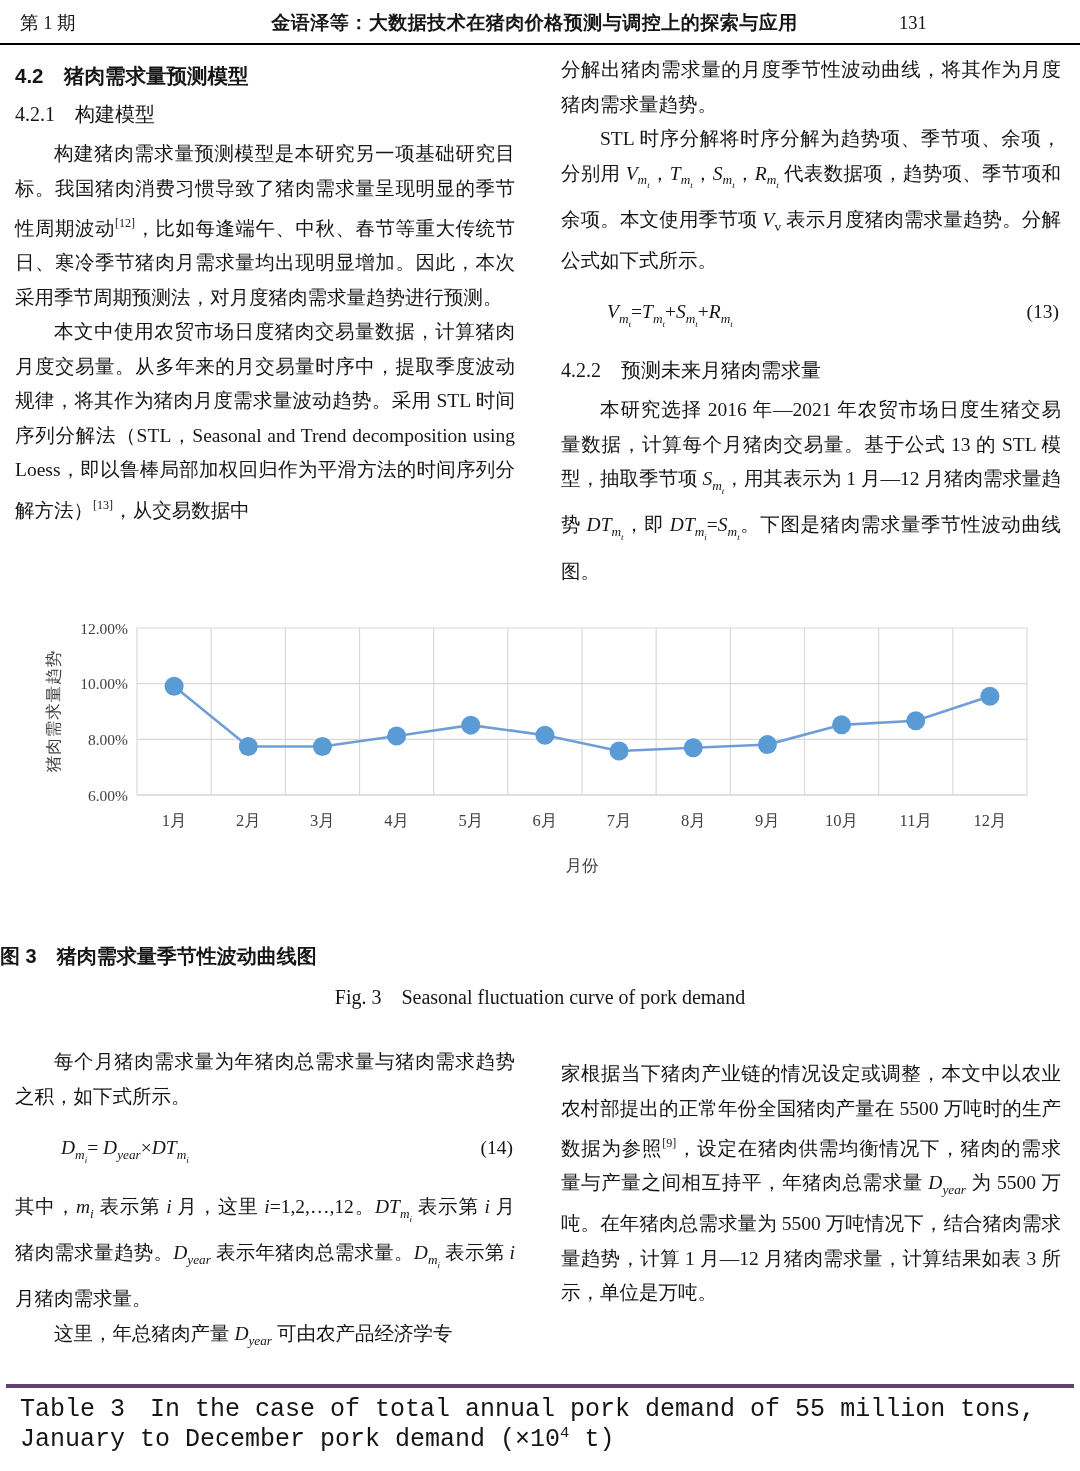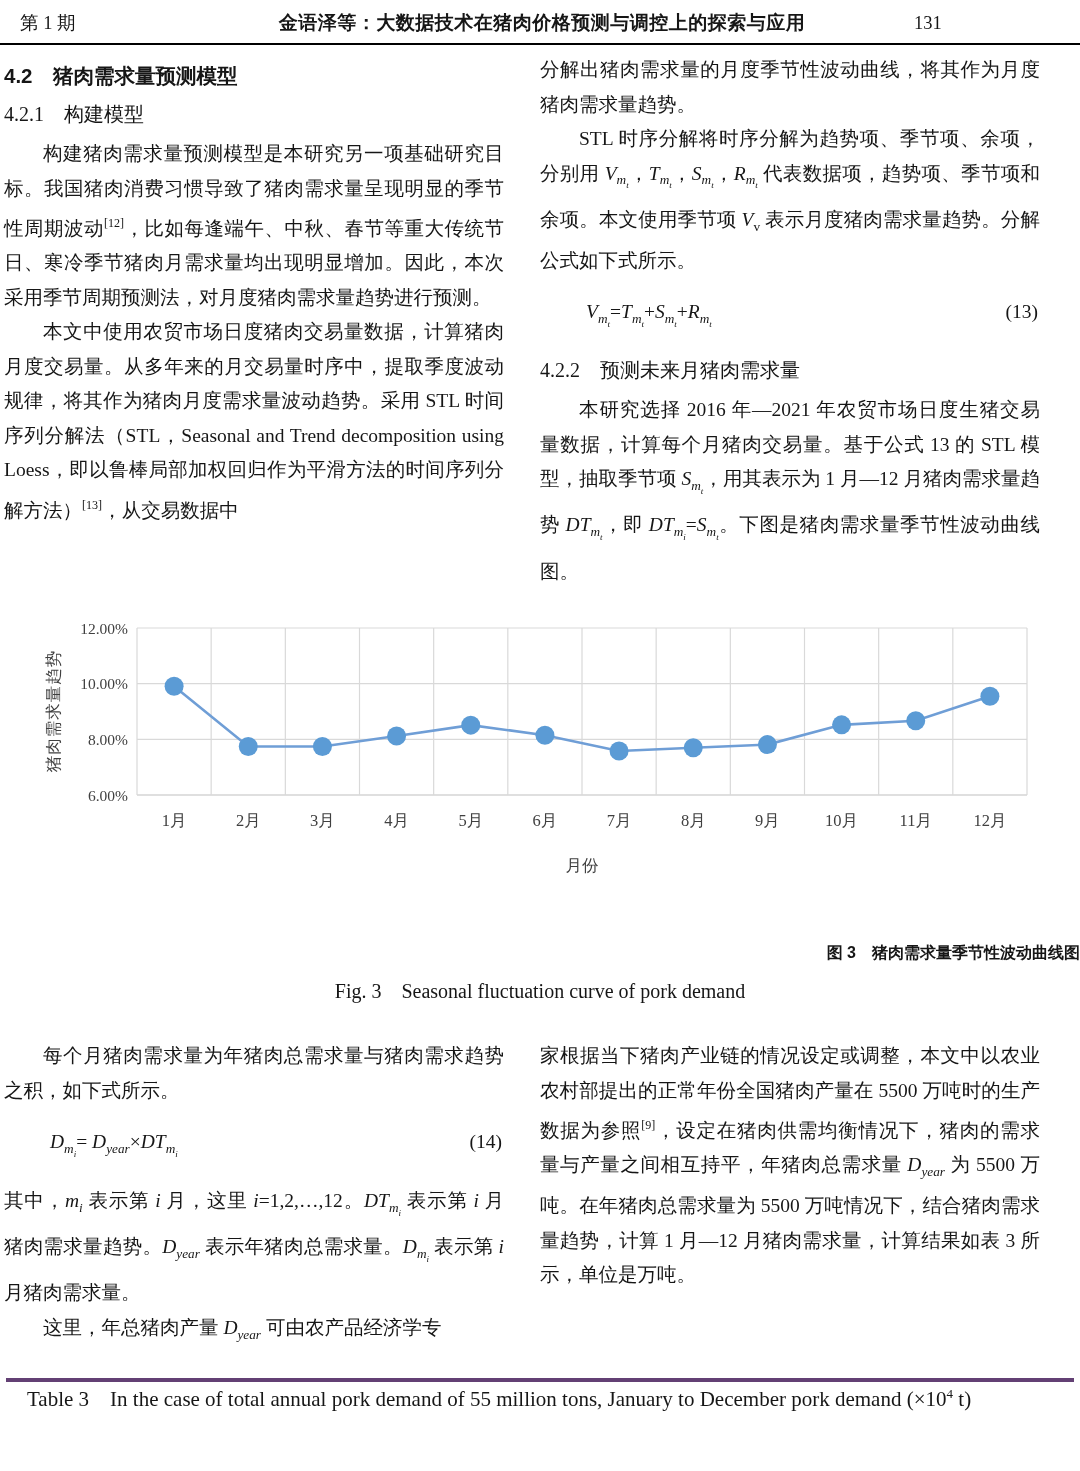--- a/index.html
+++ b/index.html
@@ -4,31 +4,31 @@
 <style>
   * { box-sizing: border-box; margin: 0; padding: 0; }
   body { background: #888; font-family: "Liberation Serif", "DejaVu Serif", serif; }
   .page {
     width: 1080px; height: 1471px; margin: 0 auto; background: #ffffff;
     position: relative; overflow: hidden; color: #161616;
   }
   
   .page-header {
     display: flex; align-items: baseline;
-    padding: 10px 16px 7px 20px; border-bottom: 2.5px solid #000;
+    padding: 10px 31px 7px 20px; border-bottom: 2.5px solid #000;
   }
   .issue { width: 150px; font-size: 18.5px; }
   .running-title {
     flex: 1; text-align: center; font-size: 19px; font-weight: bold;
     font-family: "Liberation Sans", "DejaVu Sans", sans-serif; letter-spacing: 0.5px;
   }
   .pageno { width: 150px; font-size: 18.5px; }
 
   
-  .two-col { display: flex; gap: 36px; padding: 0 4px; }
+  .two-col { display: flex; gap: 46px; padding: 0 15px; }
   .col { width: 500px; font-size: 19.5px; line-height: 34.5px; text-align: justify; }
   .h1 {
     font-family: "Liberation Sans", "DejaVu Sans", sans-serif;
     font-size: 20.5px; font-weight: bold; margin: 16px 0 7px 0; line-height: 30px;
   }
   .h2 { font-size: 20px; margin: 3px 0 6px 0; line-height: 33px; }
   .p { text-indent: 2em; }
   .p.noindent { text-indent: 0; }
   sup { font-size: 62%; }
   sub { font-size: 68%; }
@@ -38,35 +38,35 @@
   .eq .eq-num { margin-right: 2px; }
 
   
   .chart-wrap { position: relative; width: 1000px; height: 282px; margin: 24px 0 0 42px; }
   .y-axis-title {
     position: absolute; left: -66px; top: 86px; width: 158px; height: 24px;
     text-align: center; transform: rotate(-90deg); font-size: 16.5px; color: #3f3f3f;
     letter-spacing: 1px;
   }
   .fig-cap-zh {
-    text-align: right; margin-top: 48px; font-size: 16px; font-weight: bold;
+    text-align: left; margin-top: 48px; font-size: 20px; font-weight: bold;
     font-family: "Liberation Sans", "DejaVu Sans", sans-serif;
   }
   .fig-cap-en { text-align: center; margin-top: 14px; font-size: 20px; }
 
   .bottom-cols { margin-top: 34px; }
 
   
   .table-block { margin: 26px 6px 0 6px; }
   .tbl-rule-top { border-top: 4px solid #634074; }
   .tbl-cap-zh {
     font-family: "Liberation Sans", "DejaVu Sans", sans-serif;
     font-weight: bold; font-size: 19.5px; margin: 11px 0 5px 14px;
   }
-  .tbl-cap-en { font-size: 21px; margin: 3px 0 9px 21px; }
+  .tbl-cap-en { font-size: 25px; margin: 3px 0 9px 14px; font-family: Liberation Mono, monospace; }
 </style>
 </head>
 <body>
 
 <div class="page">
 
   <div class="page-header">
     <div class="issue">第 1 期</div>
     <div class="running-title">金语泽等：大数据技术在猪肉价格预测与调控上的探索与应用</div>
     <div class="pageno">131</div>
@@ -150,21 +150,21 @@
     <div class="col">
       <p class="p">每个月猪肉需求量为年猪肉总需求量与猪肉需求趋势之积，如下式所示。</p>
       <div class="eq">
         <span class="eq-body"><i>D<sub>m<sub>i</sub></sub></i>= <i>D<sub>year</sub></i>×<i>DT<sub>m<sub>i</sub></sub></i></span>
         <span class="eq-num">(14)</span>
       </div>
       <p class="p noindent">其中，<i>m<sub>i</sub></i> 表示第 <i>i</i> 月，这里 <i>i</i>=1,2,…,12。<i>DT<sub>m<sub>i</sub></sub></i> 表示第 <i>i</i> 月猪肉需求量趋势。<i>D<sub>year</sub></i> 表示年猪肉总需求量。<i>D<sub>m<sub>i</sub></sub></i> 表示第 <i>i</i> 月猪肉需求量。</p>
       <p class="p">这里，年总猪肉产量 <i>D<sub>year</sub></i> 可由农产品经济学专</p>
     </div>
     <div class="col">
-      <p class="p noindent" style="margin-top:0;">家根据当下猪肉产业链的情况设定或调整，本文中以农业农村部提出的正常年份全国猪肉产量在 5500 万吨时的生产数据为参照<sup>[9]</sup>，设定在猪肉供需均衡情况下，猪肉的需求量与产量之间相互持平，年猪肉总需求量 <i>D<sub>year</sub></i> 为 5500 万吨。在年猪肉总需求量为 5500 万吨情况下，结合猪肉需求量趋势，计算 1 月—12 月猪肉需求量，计算结果如表 3 所示，单位是万吨。</p>
+      <p class="p noindent" style="margin-top:12px;">家根据当下猪肉产业链的情况设定或调整，本文中以农业农村部提出的正常年份全国猪肉产量在 5500 万吨时的生产数据为参照<sup>[9]</sup>，设定在猪肉供需均衡情况下，猪肉的需求量与产量之间相互持平，年猪肉总需求量 <i>D<sub>year</sub></i> 为 5500 万吨。在年猪肉总需求量为 5500 万吨情况下，结合猪肉需求量趋势，计算 1 月—12 月猪肉需求量，计算结果如表 3 所示，单位是万吨。</p>
     </div>
   </div>
 
   <div class="table-block">
     <div class="tbl-rule-top"></div>
     <div class="tbl-cap-en">Table 3　In the case of total annual pork demand of 55 million tons, January to December pork demand (×10<sup>4</sup> t)</div>
 
   </div>
 
 </div>

